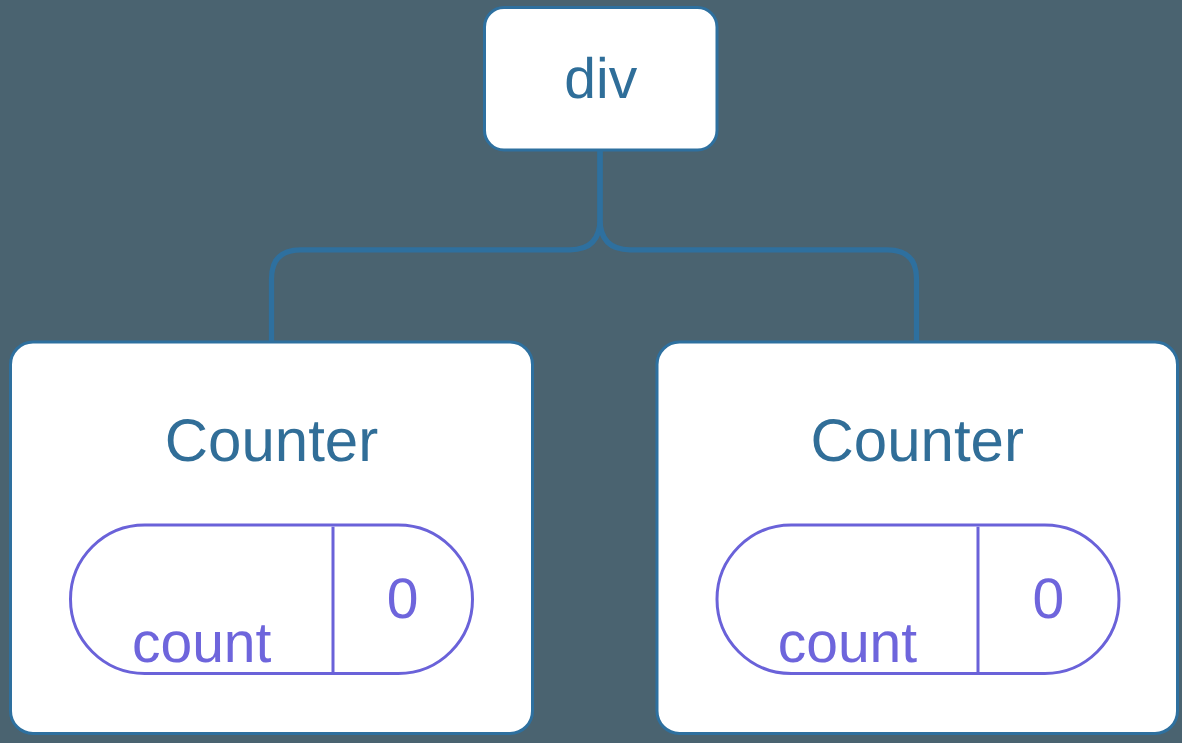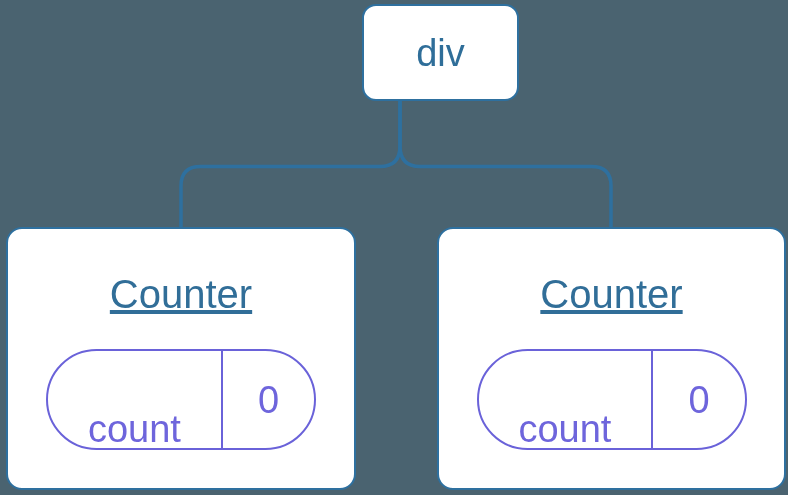--- a/index.html
+++ b/index.html
@@ -35,21 +35,20 @@
     width: 157px;
     height: 97px;
     box-sizing: border-box;
     background: #FFFFFF;
     border: 2.5px solid #2E709F;
     border-radius: 14px;
     display: flex;
     align-items: center;
     justify-content: center;
     z-index: 1;
-    margin-left: 40px;
   }
   .root-label {
     color: #2F6E99;
     font-size: 38px;
     font-weight: 500;
     line-height: 1;
   }
   .component-card {
     position: absolute;
     top: 227px;
@@ -64,21 +63,20 @@
     padding-top: 42px;
     z-index: 1;
   }
   .card-left  { left: 6px;   width: 350px; }
   .card-right { left: 437px; width: 349px; }
   .card-title {
     color: #316E98;
     font-size: 40px;
     font-weight: 500;
     line-height: 46px;
-    text-decoration: underline;
   }
   .state-pill {
     margin-top: 32px;
     width: 270px;
     height: 101px;
     box-sizing: border-box;
     border: 2px solid #6A62D9;
     border-radius: 60px;
     display: flex;
     overflow: hidden;

